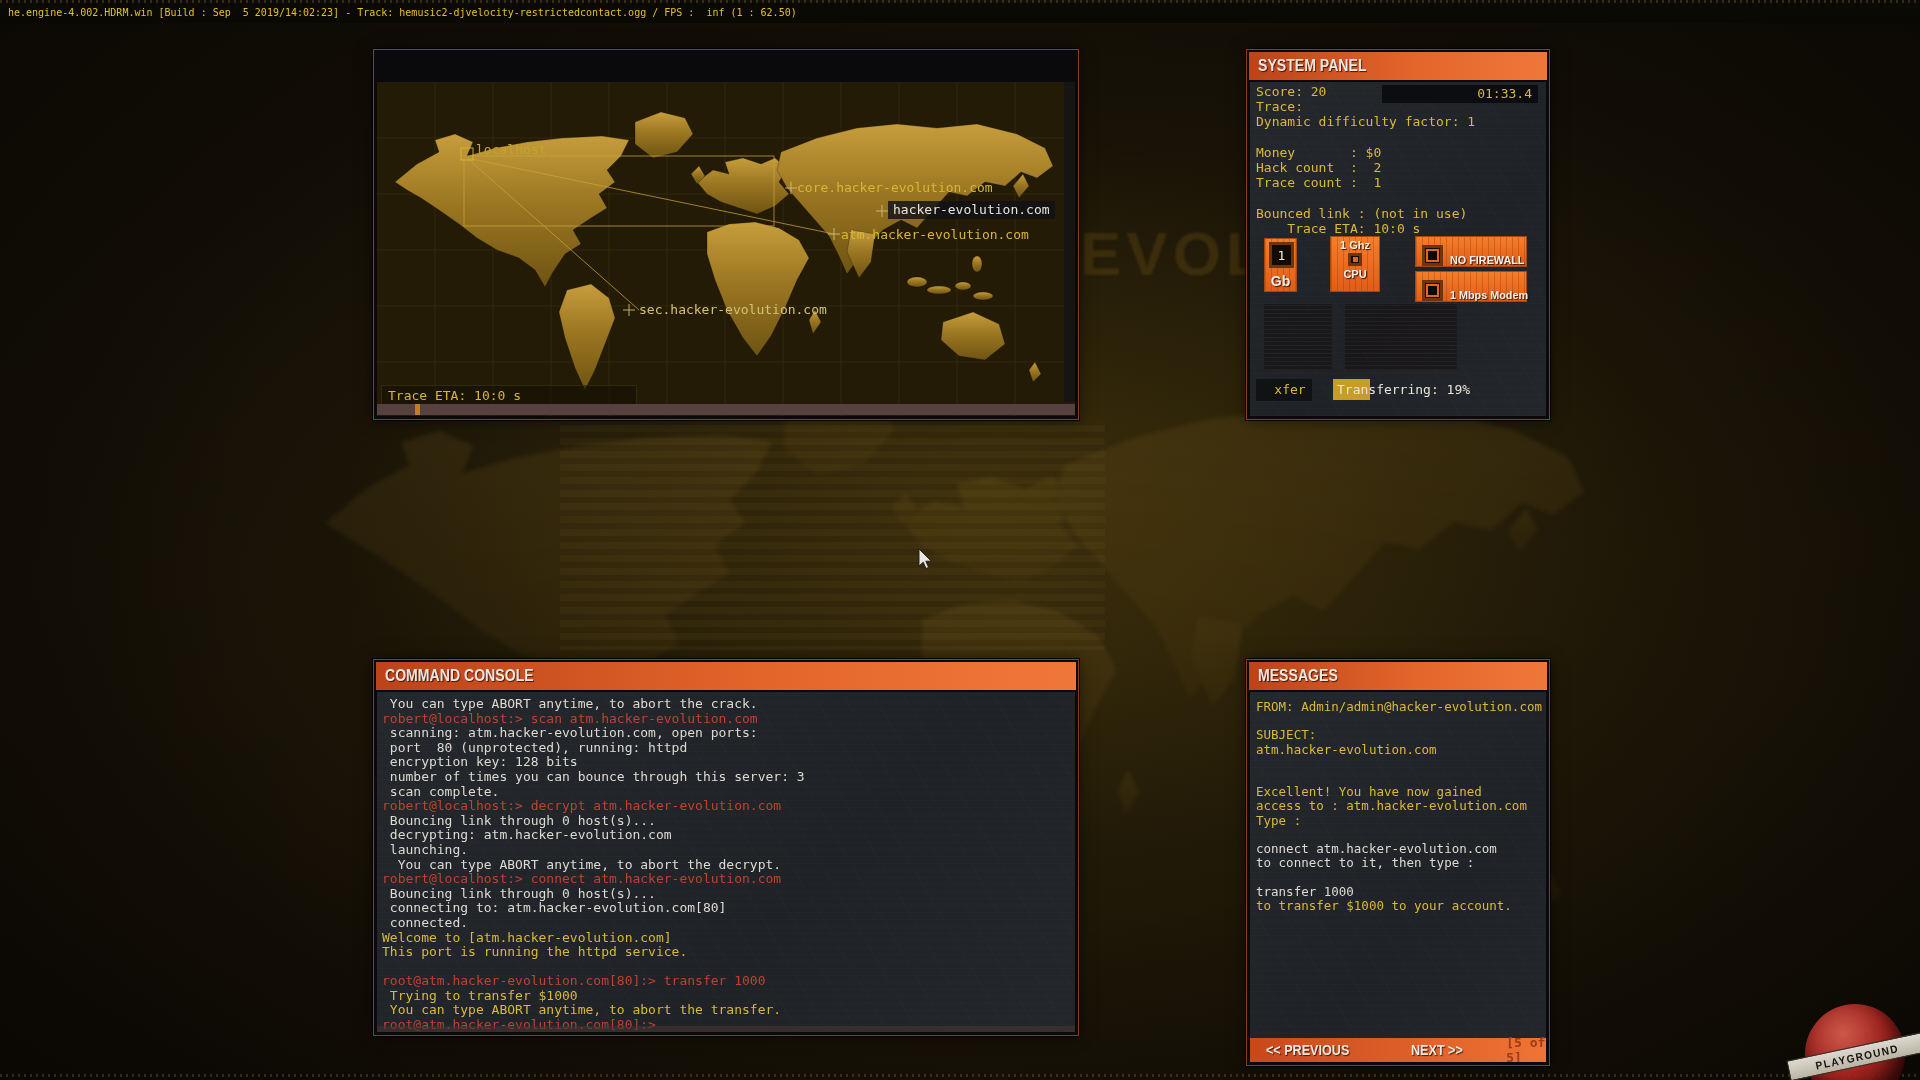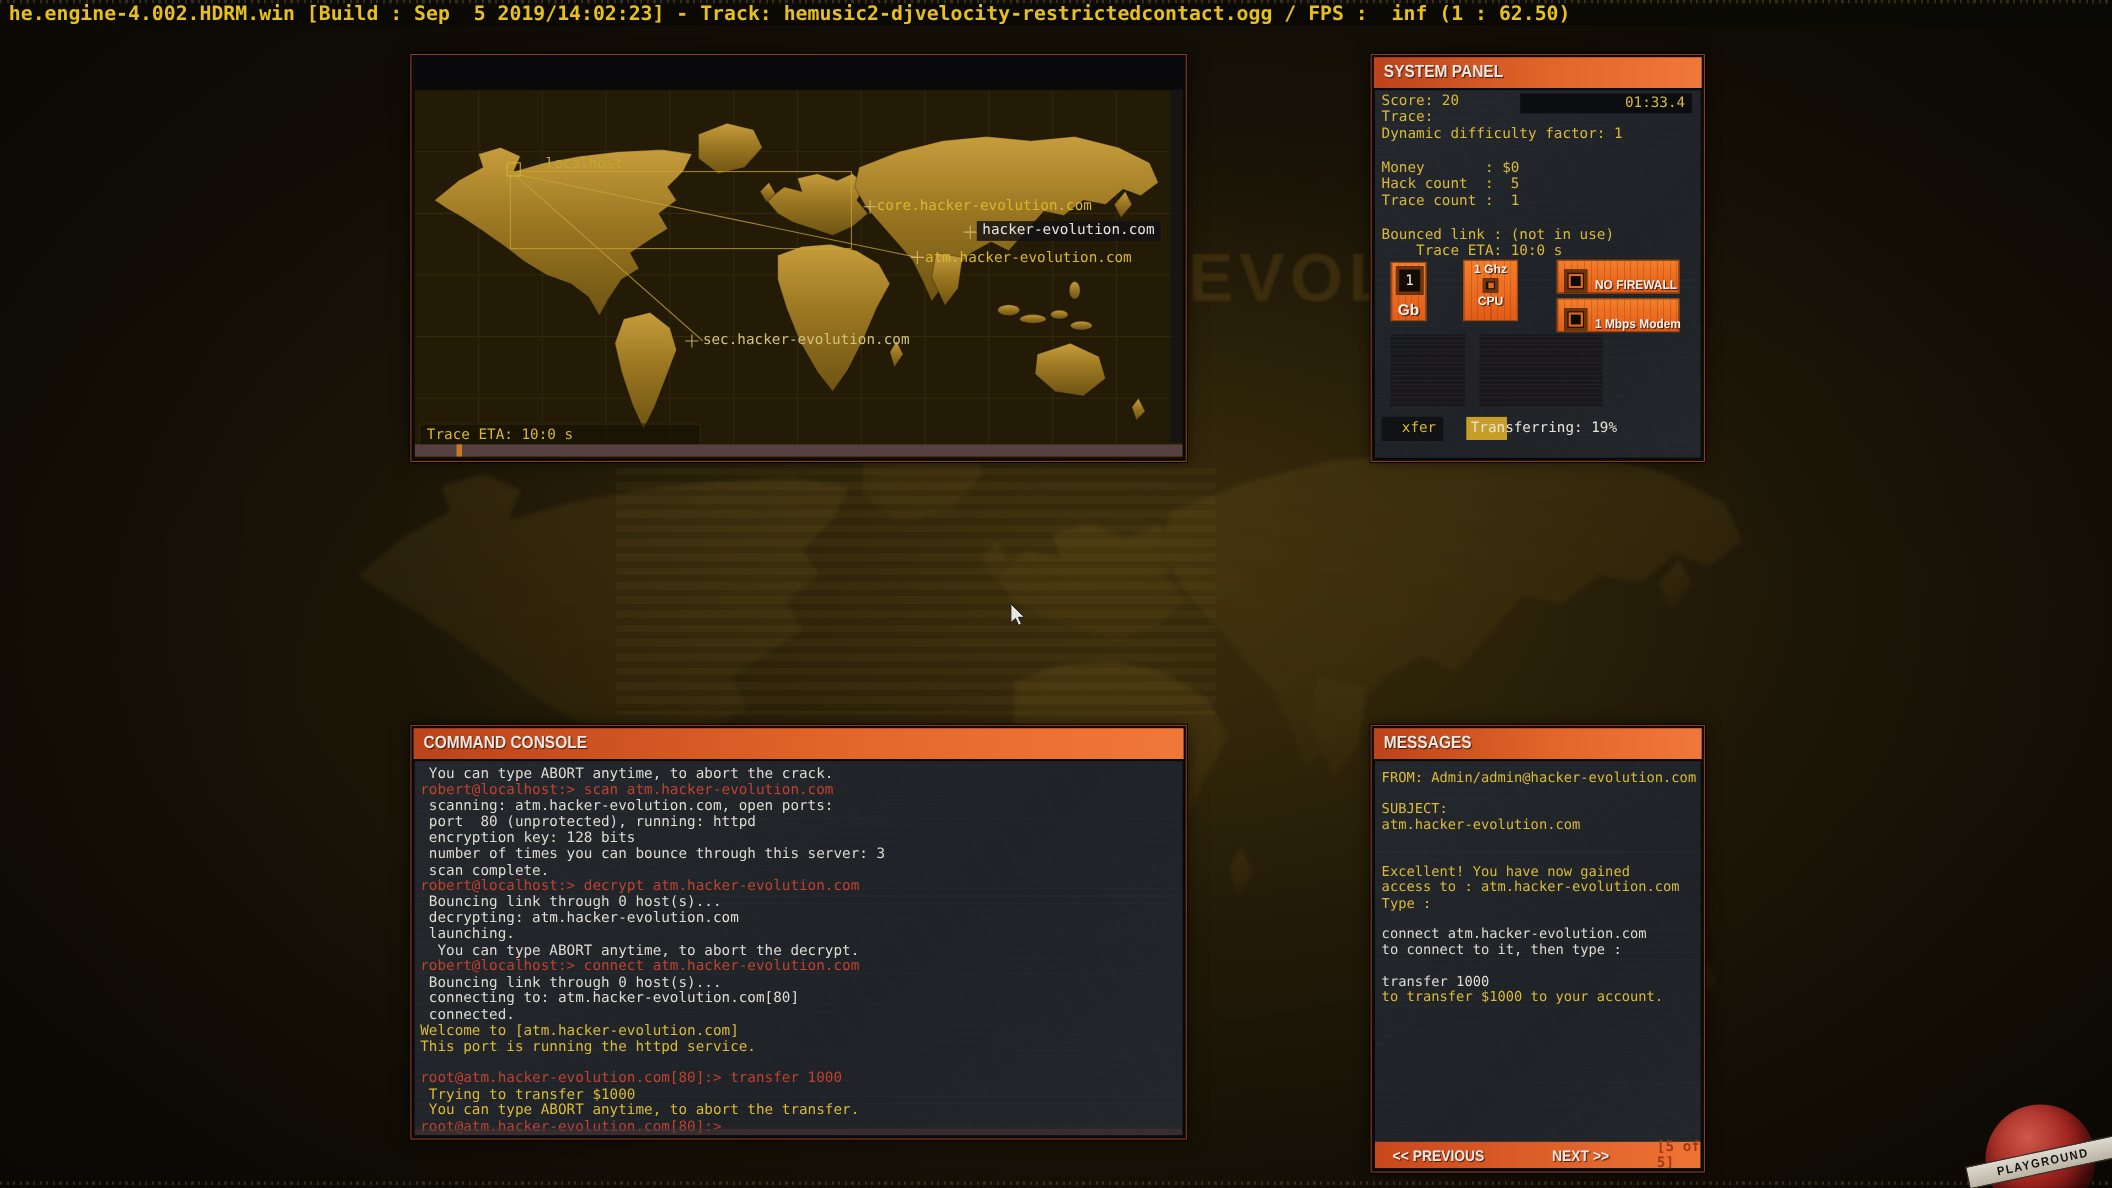--- a/index.html
+++ b/index.html
@@ -19,42 +19,42 @@
   .bg-map{position:absolute;left:290px;top:330px;width:1340px;height:650px;opacity:.10;filter:blur(2px);z-index:0;}
   .bg-evol{position:absolute;left:1080px;top:218px;z-index:0;
     font-family:"Liberation Sans",sans-serif;font-weight:bold;font-size:62px;letter-spacing:5px;
     color:rgba(198,150,38,.15);filter:blur(1.2px);}
   .bg-paragraph{position:absolute;left:560px;top:425px;width:545px;height:225px;z-index:0;opacity:.85;
     background:repeating-linear-gradient(180deg, rgba(205,175,85,.055) 0 7px, transparent 7px 13px);}
 
   
   .titlebar{position:absolute;left:0;top:2px;width:1920px;height:21px;z-index:4;
     background:linear-gradient(180deg,#0c0a04,#0a0803);
-    color:#e6c01d;font-size:18px;font-weight:bold;line-height:21px;white-space:pre;padding-left:8px;box-sizing:border-box;}
+    color:#e6c01d;font-size:10px;font-weight:normal;line-height:21px;white-space:pre;padding-left:8px;box-sizing:border-box;}
 
   
   .panel{position:absolute;background:#0a0a0c;border:1px solid #8a3e1d;box-shadow:0 0 0 1px rgba(0,0,0,.8), 0 0 14px rgba(0,0,0,.55);z-index:3;box-sizing:border-box;}
   .panel-header{position:absolute;left:2px;right:2px;top:2px;height:28px;
     background:linear-gradient(90deg,#bc431a,#e2662a 55%,#f0773a);
     display:flex;align-items:center;padding-left:9px;}
   .panel-header span{font-family:"Liberation Sans",sans-serif;font-weight:bold;font-size:16px;color:#ece8e2;
     letter-spacing:0px;transform:scaleX(.88);transform-origin:left center;text-shadow:1px 1px 1px rgba(45,12,0,.85);white-space:nowrap;}
   .panel-body{position:absolute;left:3px;right:3px;top:32px;bottom:3px;overflow:hidden;}
   .term-bg{background:
       repeating-linear-gradient(60deg, rgba(255,255,255,.016) 0 1px, transparent 1px 26px),
       repeating-linear-gradient(0deg, rgba(255,255,255,.012) 0 1px, transparent 1px 7px),
       linear-gradient(135deg,#24282d 0%,#1f2226 60%,#23262a 100%);}
 
   
   #map-panel{left:373px;top:49px;width:706px;height:371px;}
   .map-body{background:radial-gradient(ellipse at 50% 40%, #2a2108 0%, #231a05 70%, #1d1504 100%);}
   .map-svg{position:absolute;left:0;top:0;width:700px;height:337px;}
   .map-label{position:absolute;font-size:13px;white-space:pre;z-index:2;}
   .ml-yellow{color:#d7b834;}
-  .ml-dim{color:#c2a52e;margin-left:20px;}
+  .ml-dim{color:#c2a52e;}
   .ml-pale{color:#d3c27c;}
   .ml-box{color:#e7e5dd;background:rgba(17,17,22,.82);padding:1px 5px 2px 5px;}
   .trace-eta-box{position:absolute;left:4px;top:303px;width:256px;height:22px;background:rgba(16,13,4,.5);
     border:1px solid rgba(80,64,20,.45);color:#d7b834;font-size:13px;line-height:20px;padding-left:6px;box-sizing:border-box;}
   .map-hscroll{position:absolute;left:0;top:322px;width:700px;height:11px;background:#564040;}
   .map-hscroll .notch{position:absolute;left:38px;top:0;width:5px;height:11px;background:#c77a22;}
   .map-vscroll{position:absolute;right:0;top:0;width:11px;height:320px;background:rgba(20,20,24,.85);}
 
   
   #system-panel{left:1246px;top:49px;width:304px;height:371px;}
@@ -196,21 +196,21 @@
   </div>
 </div>
 
 <div class="panel" id="system-panel">
   <div class="panel-header">
     <span>SYSTEM PANEL</span>
   </div>
   <div class="panel-body term-bg">
     <div class="sys-timer-box"></div>
     <div class="sys-timer">01:33.4</div>
-    <div class="sys-stats"><div>Score: 20</div><div>Trace:</div><div>Dynamic difficulty factor: 1</div><div> </div><div>Money       : $0</div><div>Hack count  :  5</div><div>Trace count :  1</div><div> </div><div>Bounced link : (not in use)</div><div>    Trace ETA: 10:0 s</div></div>
+    <div class="sys-stats"><div>Score: 20</div><div>Trace:</div><div>Dynamic difficulty factor: 1</div><div> </div><div>Money       : $0</div><div>Hack count  :  2</div><div>Trace count :  1</div><div> </div><div>Bounced link : (not in use)</div><div>    Trace ETA: 10:0 s</div></div>
     <div class="hw-tile" id="hw-mem">
       <div class="hw-chip">1</div>
       <div class="hw-text">Gb</div>
     </div>
     <div class="hw-tile" id="hw-cpu">
       <div class="hw-text">1 Ghz</div>
       <div class="hw-chip">
           <div class="hw-chip-inner"></div>
         </div>
       <div class="hw-text">CPU</div>

